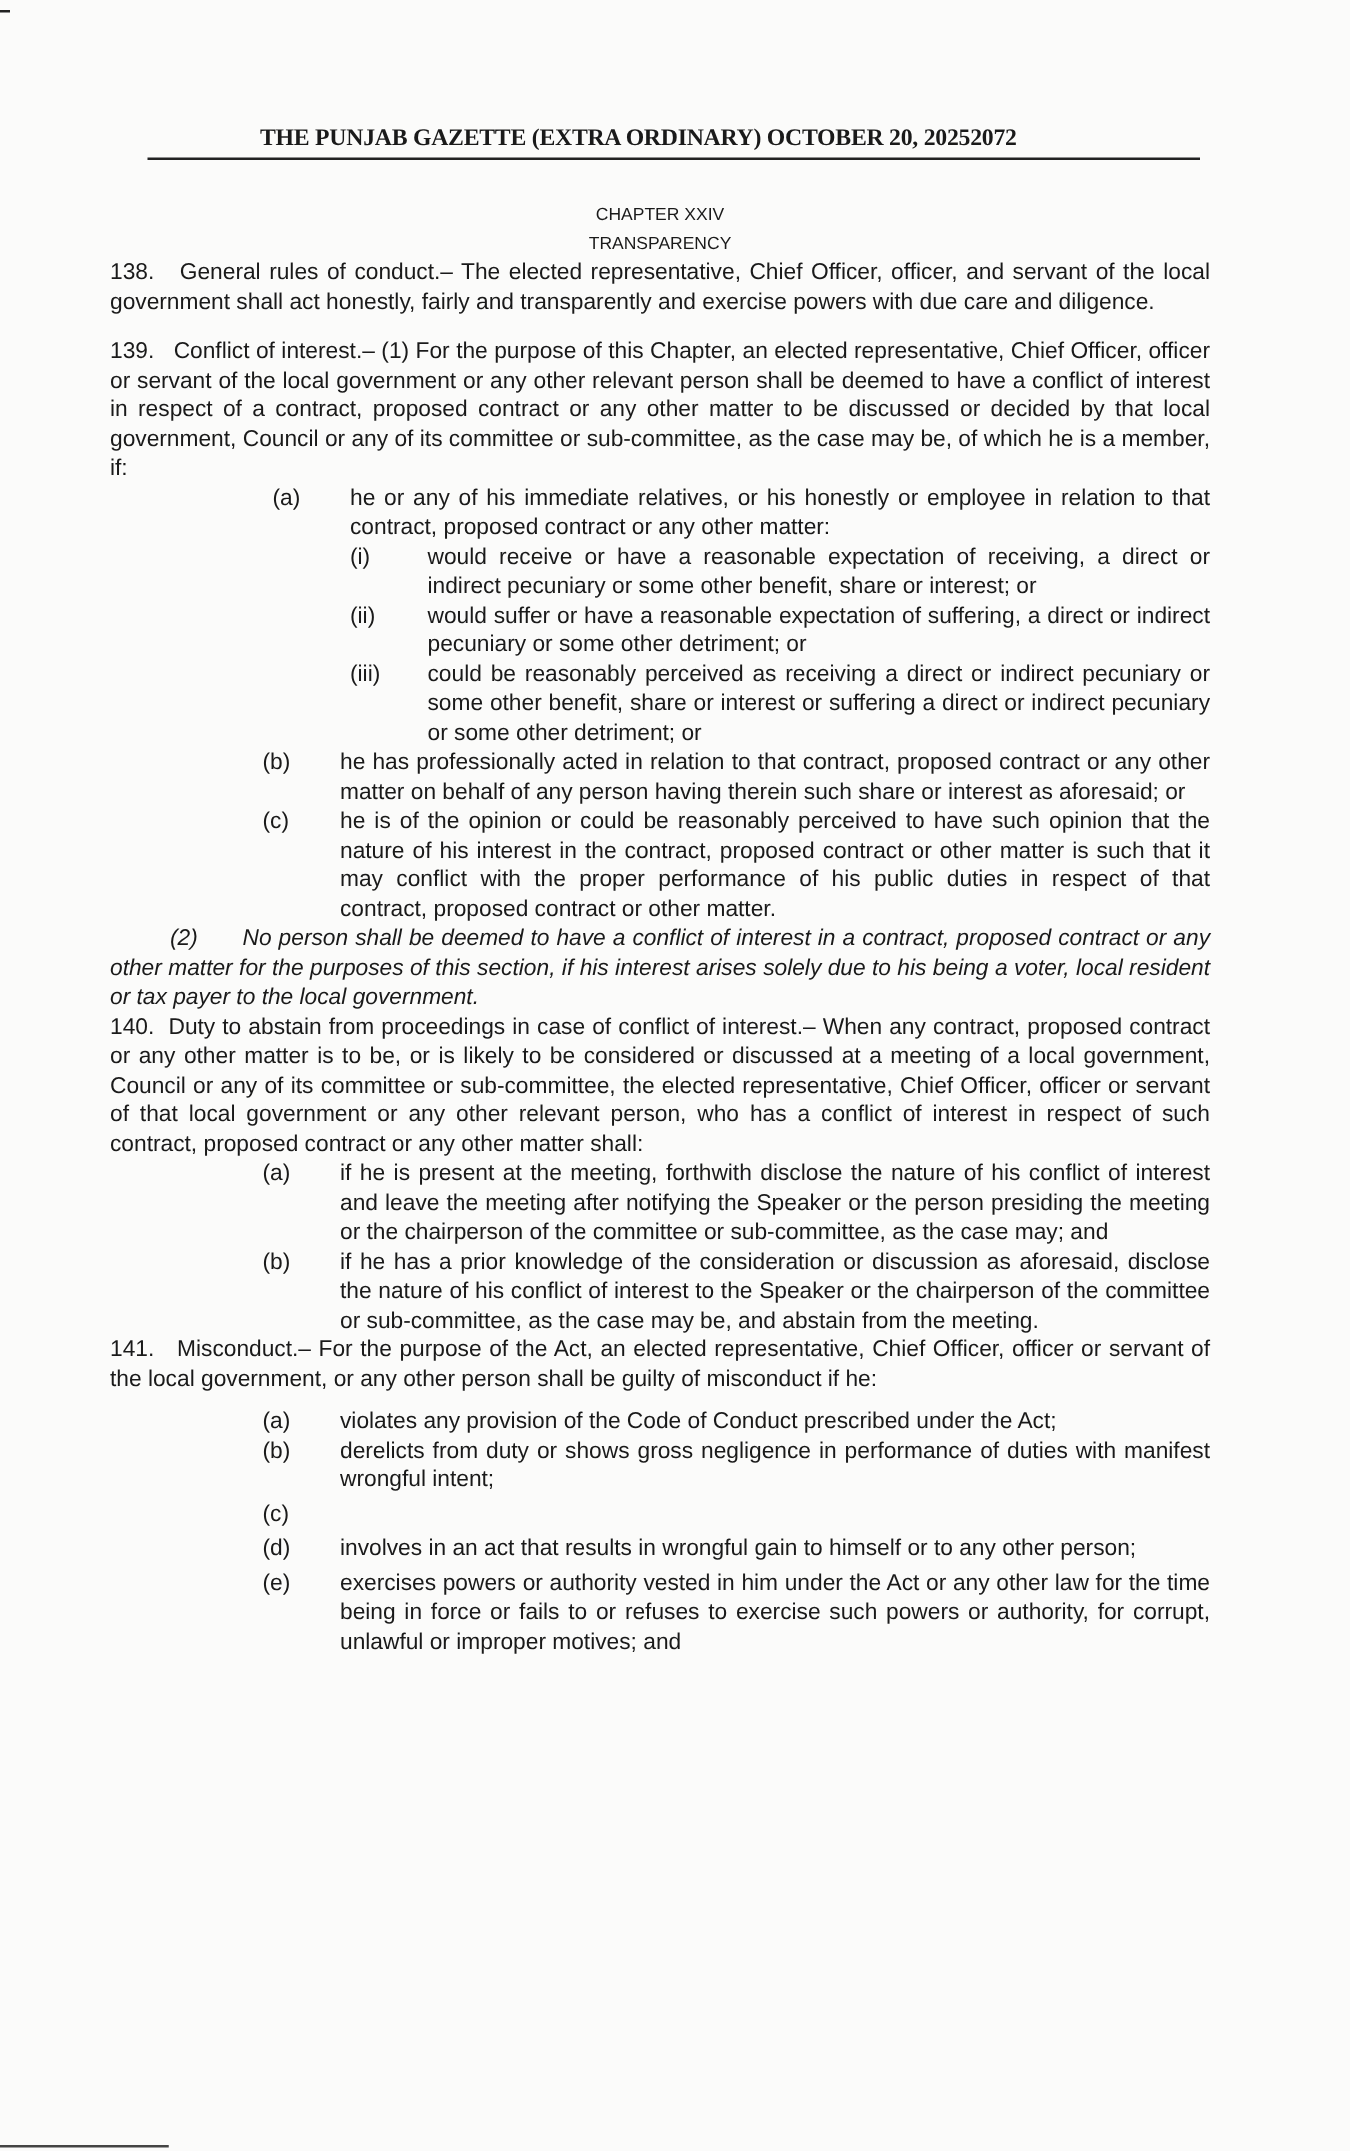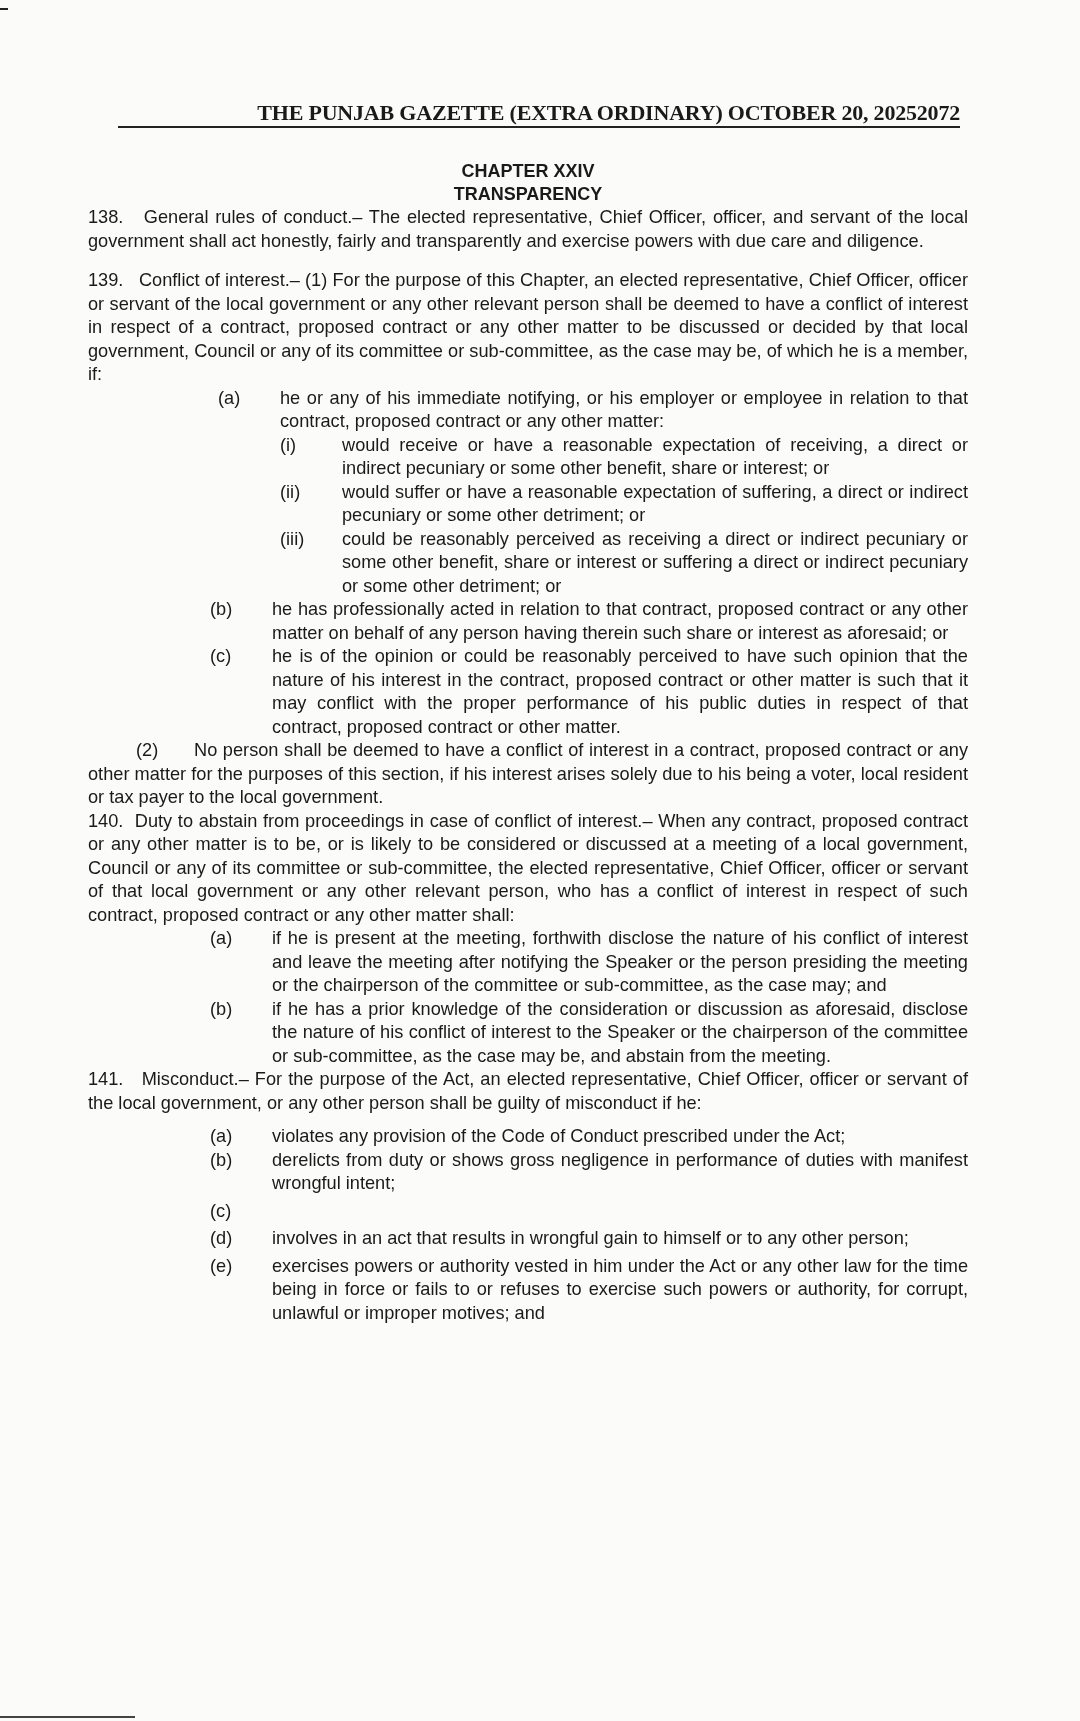--- a/index.html
+++ b/index.html
@@ -3,42 +3,42 @@
   <meta charset="utf-8">
   <style>
     html, body { margin: 0; padding: 0; }
     body {
       width: 1080px; height: 1721px; background: #fbfbfa; position: relative; overflow: hidden;
       font-family: "Liberation Sans", sans-serif; color: #1a1a1a;
     }
     .topmark { position: absolute; left: 0; top: 8px; width: 8px; height: 2px; background: #222; }
     .header {
       position: absolute; left: 118px; top: 100px; width: 842px;
-      font-family: "Liberation Serif", serif; font-weight: bold; font-size: 22px;
-      display: flex; justify-content: flex-end; align-items: baseline;
+      font-family: "Liberation Serif", serif; font-weight: bold; font-size: 19px;
+      display: flex; justify-content: flex-start; align-items: baseline;
       letter-spacing: -0.2px;
     }
     .header-title { padding-left: 90px; }
     .header-rule { position: absolute; left: 118px; top: 126px; width: 842px; height: 2px; background: #222; }
     .page { position: absolute; left: 88px; top: 160px; width: 880px; font-size: 18.2px; line-height: 23.5px; }
-    .chapter { text-align: center; font-weight: bold; font-size: 18px; line-height: 23px; }
+    .chapter { text-align: center; font-weight: normal; font-size: 14px; line-height: 23px; }
     p { margin: 0; text-align: justify; }
     .sec { }
     .sec:first-of-type { margin-top: 0; }
     b { font-weight: normal; }
     .item { display: flex; }
     .item .lbl { flex: 0 0 auto; }
     .item .txt { flex: 1; text-align: justify; }
     .lvl1 { padding-left: 130px; }
     .lvl1 .lbl { width: 62px; }
     .lvl2 { padding-left: 192px; }
     .lvl2 .lbl { width: 62px; }
     .lvl1b { padding-left: 122px; }
     .lvl1b .lbl { width: 62px; }
-    .para2 { text-indent: 48px; }
+    .para2 { text-indent: 48px; font-style: italic; }
     .para2 .num { display: inline-block; width: 58px; text-indent: 0; }
     .footer-rule { position: absolute; left: 0; top: 1716px; width: 135px; height: 2px; background: #444; }
   </style>
 </head>
 <body>
 
 <div class="topmark"></div>
 
 <div class="header">
   <span class="header-title">THE PUNJAB GAZETTE (EXTRA ORDINARY) OCTOBER 20, 2025</span>
@@ -56,21 +56,21 @@
     <b>138.</b>&nbsp;&nbsp;
     <b>General rules of conduct.–</b><span> The elected representative, Chief Officer, officer, and servant of the local government shall act honestly, fairly and transparently and exercise powers with due care and diligence.</span>
   </p>
 
   <p class="sec" style="margin-top:16px">
     <b>139.</b>&nbsp;&nbsp;
     <b>Conflict of interest.–</b><span> (1) For the purpose of this Chapter, an elected representative, Chief Officer, officer or servant of the local government or any other relevant person shall be deemed to have a conflict of interest in respect of a contract, proposed contract or any other matter to be discussed or decided by that local government, Council or any of its committee or sub-committee, as the case may be, of which he is a member, if:</span>
   </p>
   <div class="item lvl1">
     <span class="lbl">(a)</span>
-    <span class="txt">he or any of his immediate notifying, or his employer or employee in relation to that contract, proposed contract or any other matter:</span>
+    <span class="txt">he or any of his immediate relatives, or his honestly or employee in relation to that contract, proposed contract or any other matter:</span>
   </div>
   <div class="item lvl2">
     <span class="lbl">(i)</span>
     <span class="txt">would receive or have a reasonable expectation of receiving, a direct or indirect pecuniary or some other benefit, share or interest; or</span>
   </div>
   <div class="item lvl2">
     <span class="lbl">(ii)</span>
     <span class="txt">would suffer or have a reasonable expectation of suffering, a direct or indirect pecuniary or some other detriment; or</span>
   </div>
   <div class="item lvl2">

